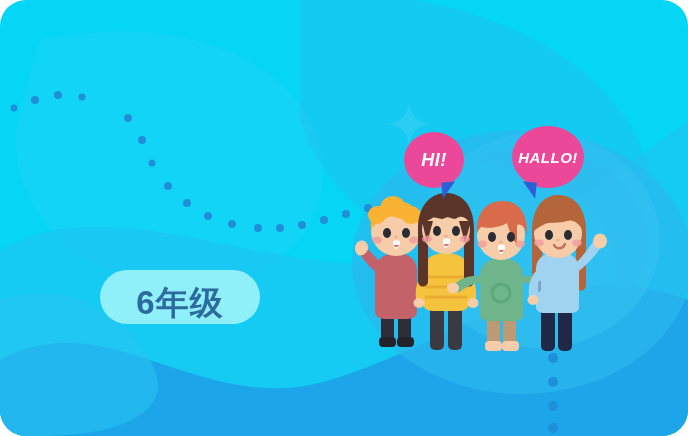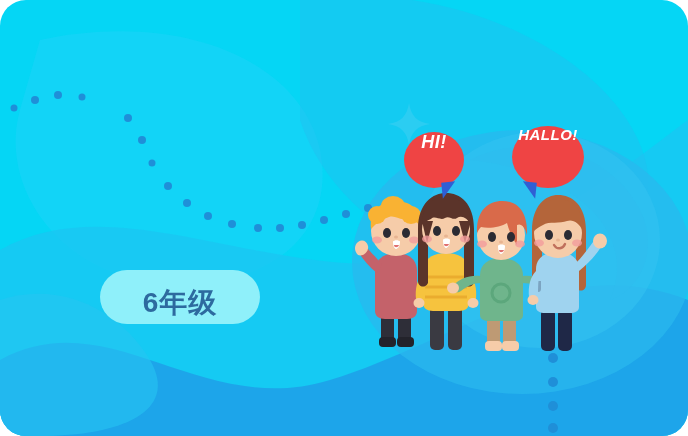--- a/index.html
+++ b/index.html
@@ -54,29 +54,29 @@
   .grade-badge{
     position:absolute;
     left:100px;top:270px;
     width:160px;height:54px;
     border-radius:27px;
     background:#8FF0FA;
     display:flex;align-items:center;justify-content:center;
     z-index:6;
   }
   .grade-badge span{
-    font-size:28px;font-weight:bold;color:#2D6A9F;letter-spacing:1px;margin-top:12px;
+    font-size:33px;font-weight:bold;color:#2D6A9F;letter-spacing:1px;margin-top:12px;
   }
 
   
   .bubble{
     position:absolute;
     border-radius:50%;
-    background:#ef4444;
-    display:flex;align-items:flex-start;justify-content:center;
+    background:#ec4899;
+    display:flex;align-items:center;justify-content:center;
     z-index:8;
   }
   .bubble span{
     color:#ffffff;font-weight:bold;font-style:italic;
     letter-spacing:0.5px;
   }
   .bubble:after{
     content:"";position:absolute;
     width:0;height:0;
   }

